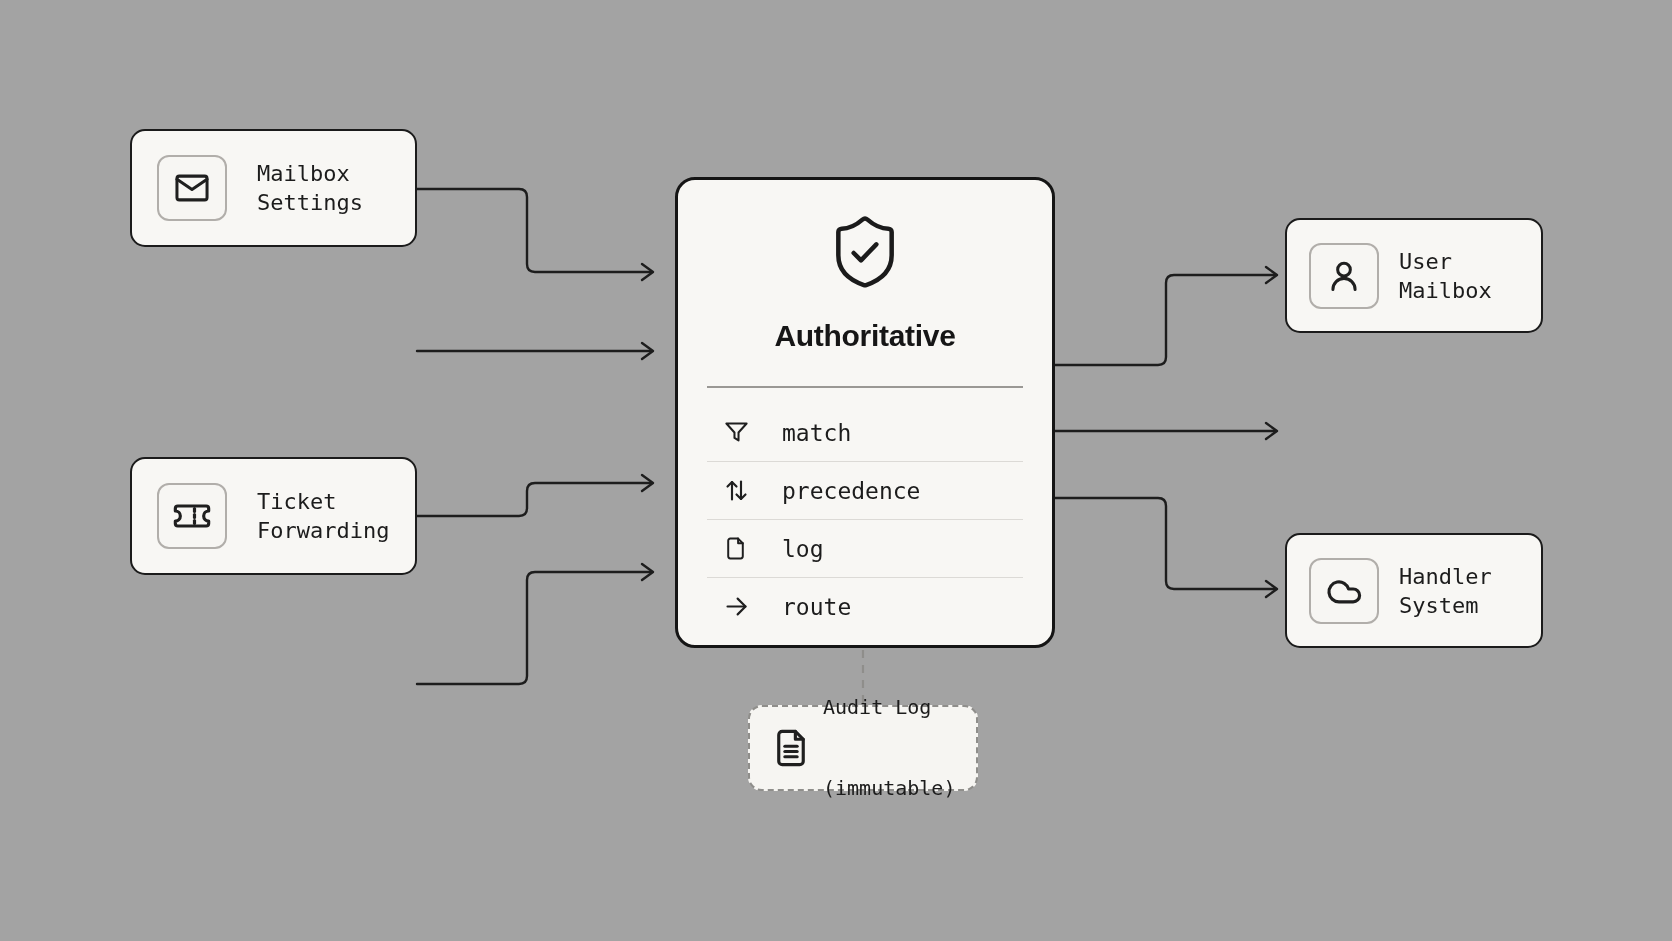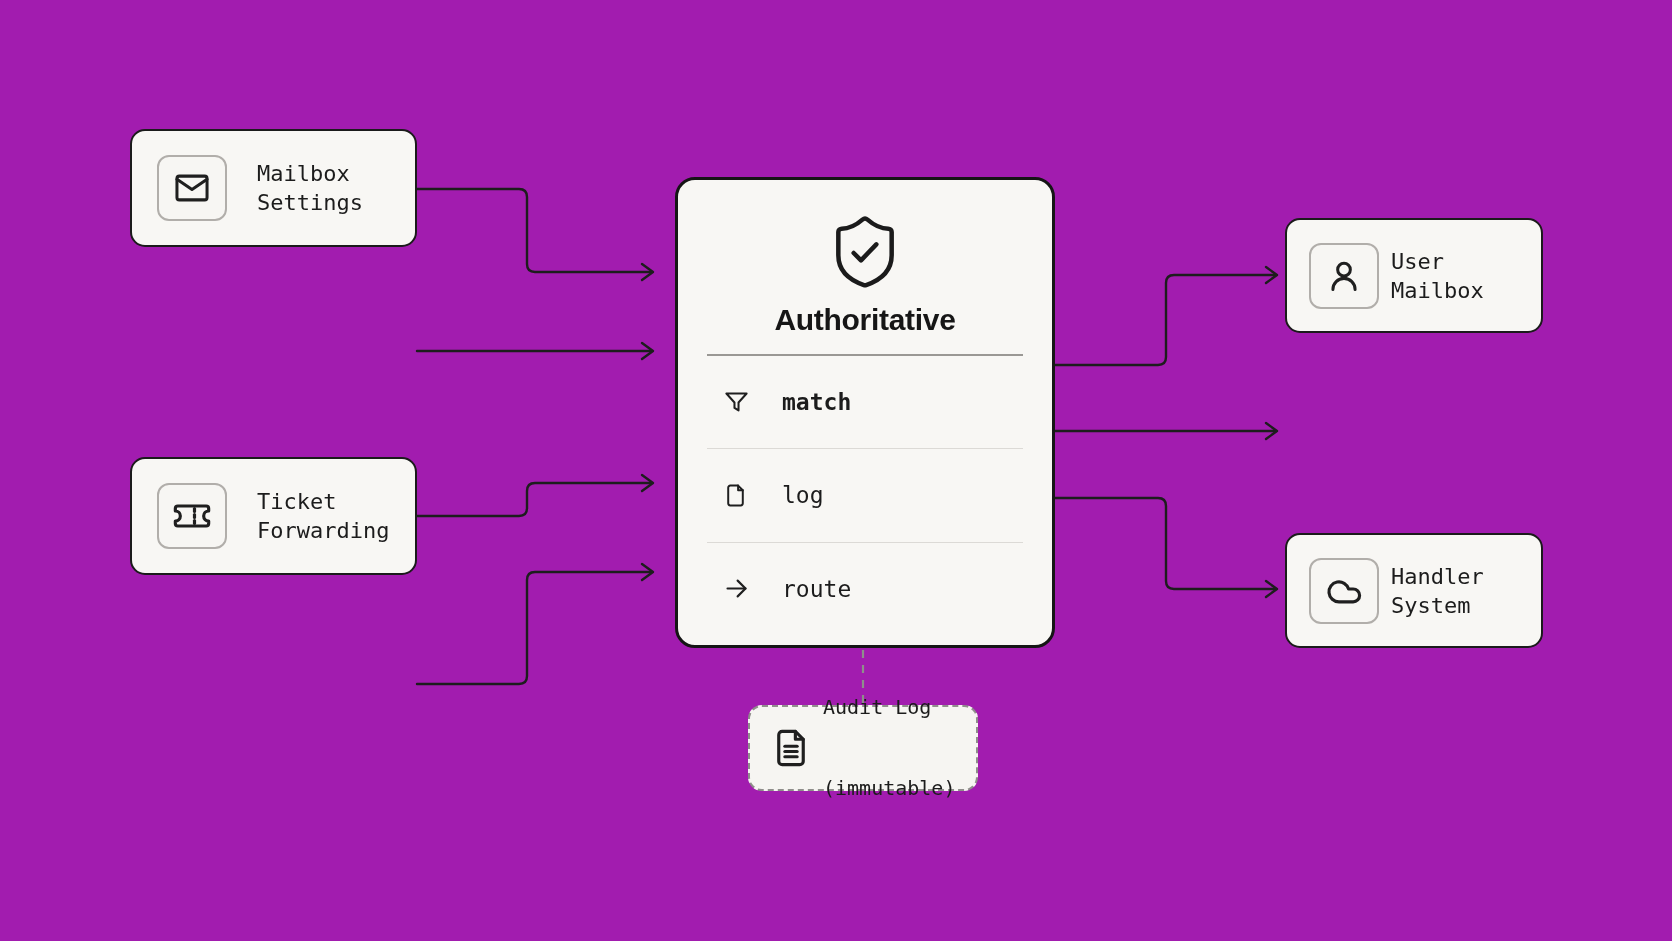--- a/index.html
+++ b/index.html
@@ -1,56 +1,56 @@
 <!DOCTYPE html>
 <html><head>
 <meta charset="utf-8">
 <style>
   html,body{margin:0;padding:0;background:#e9e8e6;}
   .stage{
     position:relative;width:1672px;height:941px;overflow:hidden;
-    background:#a21caf;
+    background:#a3a3a3;
     font-family:"DejaVu Sans Mono","Liberation Mono",monospace;
     color:#1c1c1c;
   }
   .wires{position:absolute;left:0;top:0;width:1672px;height:941px;}
   .node{
     position:absolute;box-sizing:border-box;background:#f8f7f4;
     border:2.2px solid #1b1b1b;border-radius:15px;
     display:flex;align-items:center;
   }
   .src{left:130px;width:287px;height:118px;padding-left:25px;gap:30px;}
-  .tgt{left:1285px;width:258px;height:115px;padding-left:22px;gap:12px;}
+  .tgt{left:1285px;width:258px;height:115px;padding-left:22px;gap:20px;}
   .tile{
     box-sizing:border-box;width:70px;height:66px;flex:0 0 70px;
     border:2px solid #b1aeaa;border-radius:12px;background:#f7f6f3;
     display:flex;align-items:center;justify-content:center;
   }
   .tile svg{display:block;}
   .nlabel{font-size:22px;line-height:29px;white-space:pre;}
   .hub{
     position:absolute;left:675px;top:177px;width:380px;height:471px;
     box-sizing:border-box;background:#f8f7f4;
     border:3px solid #151515;border-radius:20px;
-    display:flex;flex-direction:column;align-items:center;
+    display:flex;flex-direction:column;align-items:center;gap:16px;
   }
   .hub-shield{margin-top:30px;}
   .hub-title{
     margin-top:6px;text-align:center;
     font-family:"Liberation Sans","DejaVu Sans",sans-serif;
     font-weight:700;font-size:30px;line-height:40px;color:#161616;
     letter-spacing:-0.3px;
   }
   .hub-divider{width:316px;border:none;border-top:2px solid #9a9894;margin:14px 0 0 0;}
   .hub-list{width:316px;flex:1;display:flex;flex-direction:column;padding-bottom:10px;}
   .hub-row{
     flex:1;display:flex;align-items:center;padding-left:16px;gap:32px;
     border-top:1px solid #dcdad6;
   }
-  .hub-row:first-child{border-top:none;font-weight:bold;}
+  .hub-row:first-child{border-top:none;}
   .hub-row .step-icon{flex:0 0 27px;display:flex;}
   .hub-row .step-label{font-size:23px;}
   .audit{
     position:absolute;left:748px;top:705px;width:230px;height:86px;
     box-sizing:border-box;background:#f6f5f2;
     border:2px dashed #8f8e8b;border-radius:14px;
     display:flex;align-items:center;padding-left:20px;gap:11px;
   }
   .audit-label{font-size:20px;line-height:27px;white-space:pre;}
 </style>
@@ -121,20 +121,31 @@
     </div>
     <hr class="hub-divider">
     <div class="hub-list">
       <div class="hub-row">
         <span class="step-icon">
           <svg width="27" height="27" viewBox="0 0 24 24" fill="none" stroke="#1f1f1f" stroke-width="1.8" stroke-linecap="round" stroke-linejoin="round">
             <path d="M3 4h18l-7.2 8v7l-3.6-2.2V12Z"></path>
           </svg>
         </span>
         <span class="step-label">match</span>
+      </div>
+      <div class="hub-row">
+        <span class="step-icon">
+          <svg width="27" height="27" viewBox="0 0 24 24" fill="none" stroke="#1f1f1f" stroke-width="1.9" stroke-linecap="round" stroke-linejoin="round">
+            <path d="M8 20V4.5"></path>
+              <path d="M4 8.5 L8 4.5 L12 8.5"></path>
+            <path d="M16 4v15.5"></path>
+              <path d="M12 15.5 L16 19.5 L20 15.5"></path>
+          </svg>
+        </span>
+        <span class="step-label">precedence</span>
       </div>
       <div class="hub-row">
         <span class="step-icon">
           <svg width="25" height="25" viewBox="0 0 24 24" fill="none" stroke="#1f1f1f" stroke-width="1.9" stroke-linecap="round" stroke-linejoin="round">
             <path d="M14.5 2.5H7a2 2 0 0 0-2 2v15a2 2 0 0 0 2 2h10a2 2 0 0 0 2-2V7Z"></path>
             <path d="M14.5 2.5v4.5H19"></path>
           </svg>
         </span>
         <span class="step-label">log</span>
       </div>

